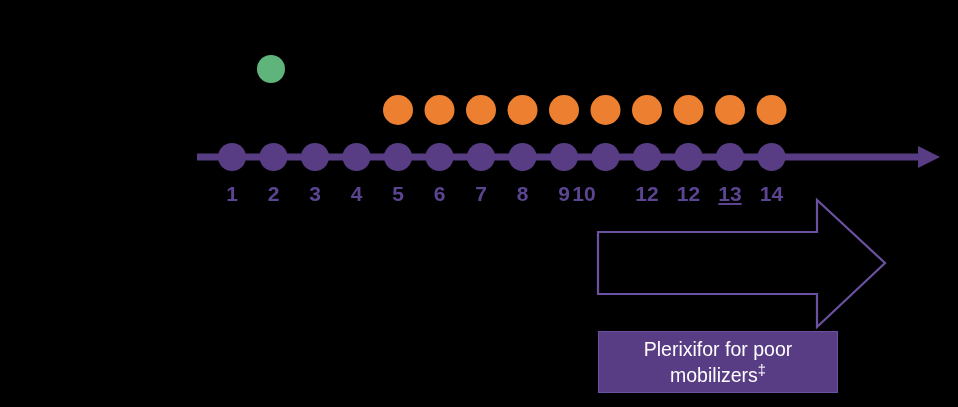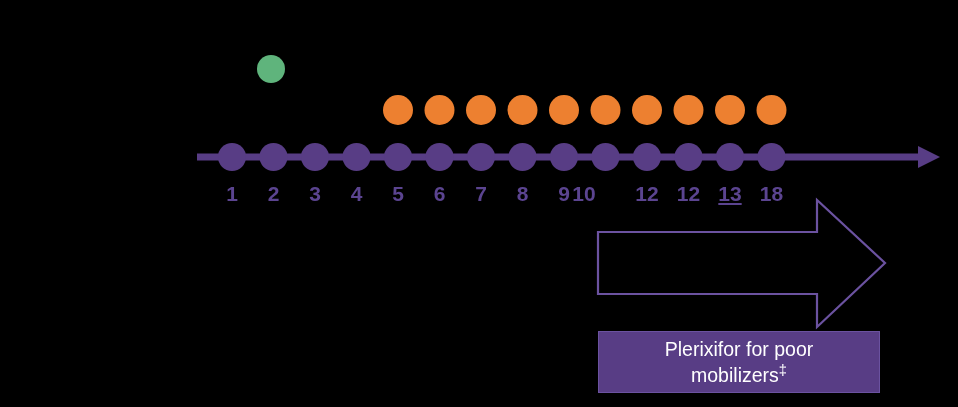--- a/index.html
+++ b/index.html
@@ -40,21 +40,21 @@
     font-weight: bold;
     color: #5B4490;
     text-align: center;
     transform: translateX(-50%);
     white-space: nowrap;
   }
   .banner {
     position: absolute;
     left: 598px;
     top: 331px;
-    width: 282px;
+    width: 240px;
     height: 62px;
     background: #583D85;
     border: 1.5px solid #6B52A0;
     box-sizing: border-box;
     display: flex;
     align-items: center;
     justify-content: center;
     text-align: center;
     color: #FFFFFF;
     font-size: 19.5px;
@@ -122,21 +122,21 @@
       <div class="num-label" style="left: 356.5px; top: 182px;">4</div>
       <div class="num-label" style="left: 398px; top: 182px;">5</div>
       <div class="num-label" style="left: 439.5px; top: 182px;">6</div>
       <div class="num-label" style="left: 481px; top: 182px;">7</div>
       <div class="num-label" style="left: 522.5px; top: 182px;">8</div>
       <div class="num-label" style="left: 564px; top: 182px;">9</div>
       <div class="num-label" style="left: 584px; top: 182px;">10</div>
       <div class="num-label" style="left: 647px; top: 182px;">12</div>
       <div class="num-label" style="left: 688.5px; top: 182px;">12</div>
       <div class="num-label" style="left: 730px; top: 182px; text-decoration: underline;">13</div>
-      <div class="num-label" style="left: 771.5px; top: 182px;">18</div>
+      <div class="num-label" style="left: 771.5px; top: 182px;">14</div>
     </div>
 
   <div class="banner">
     <div>
       <span>Plerixifor for poor</span><br>
       <span>mobilizers</span><sup>‡</sup>
     </div>
   </div>
 
 </div>

